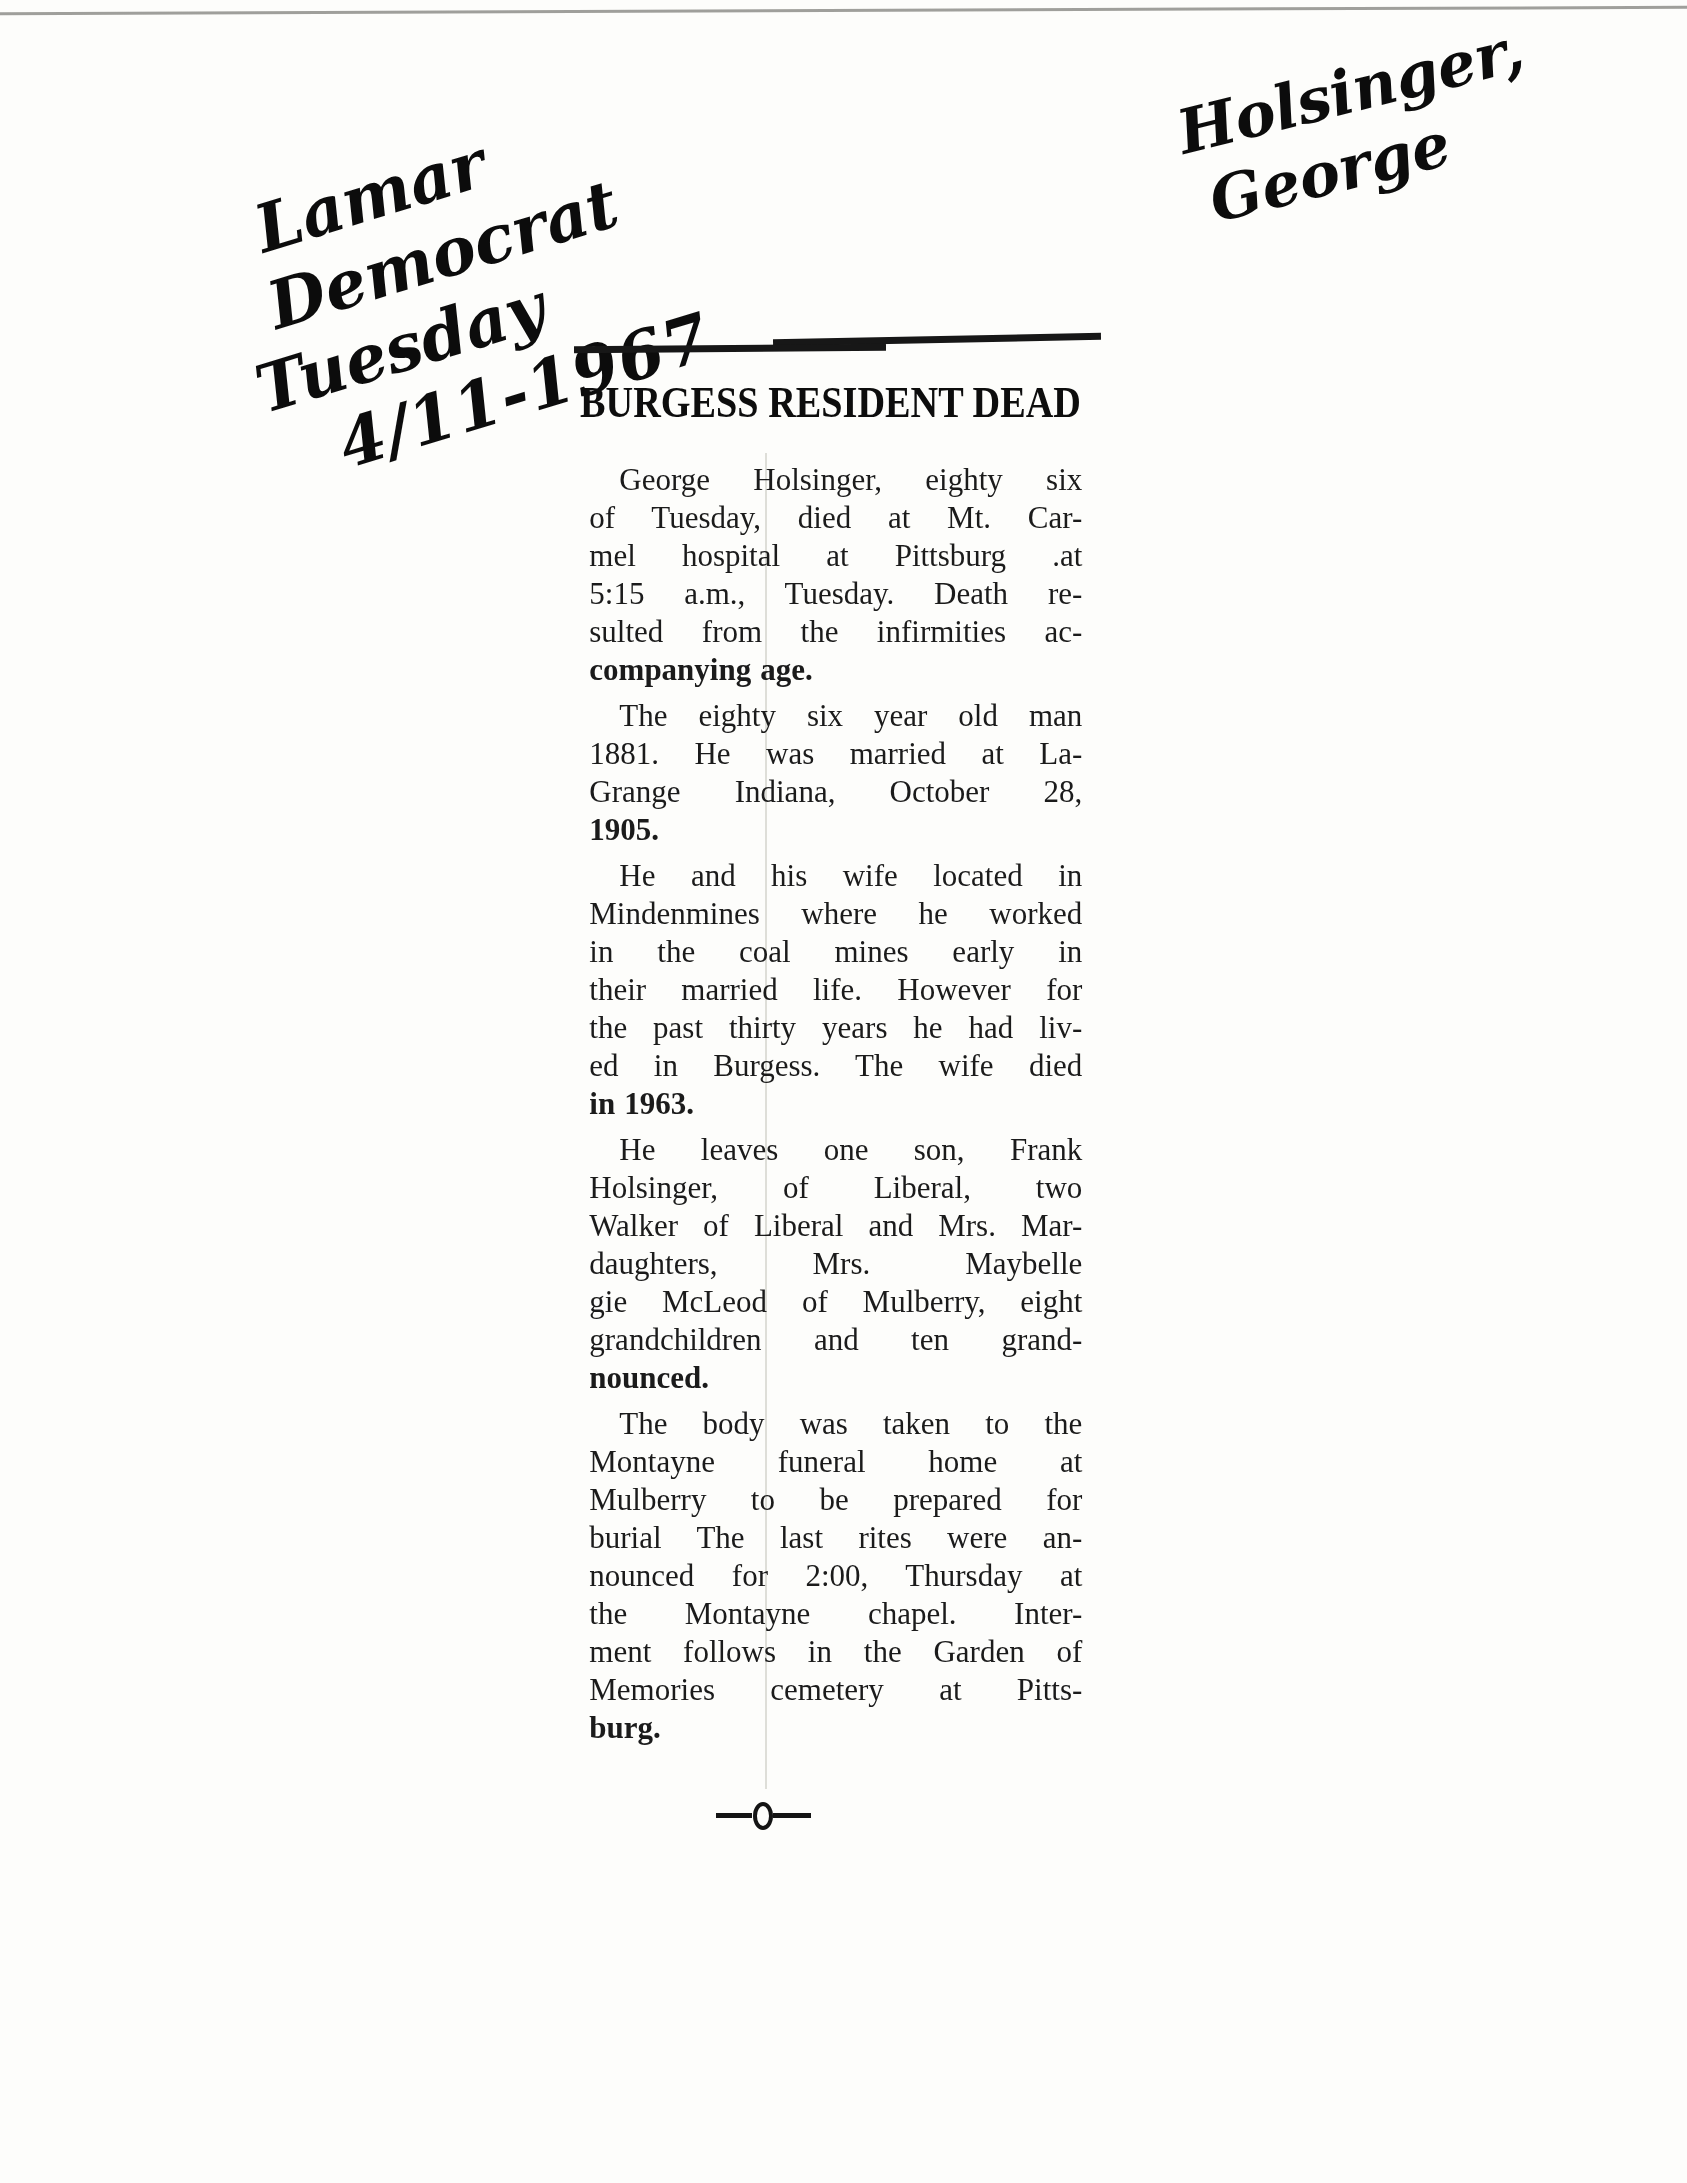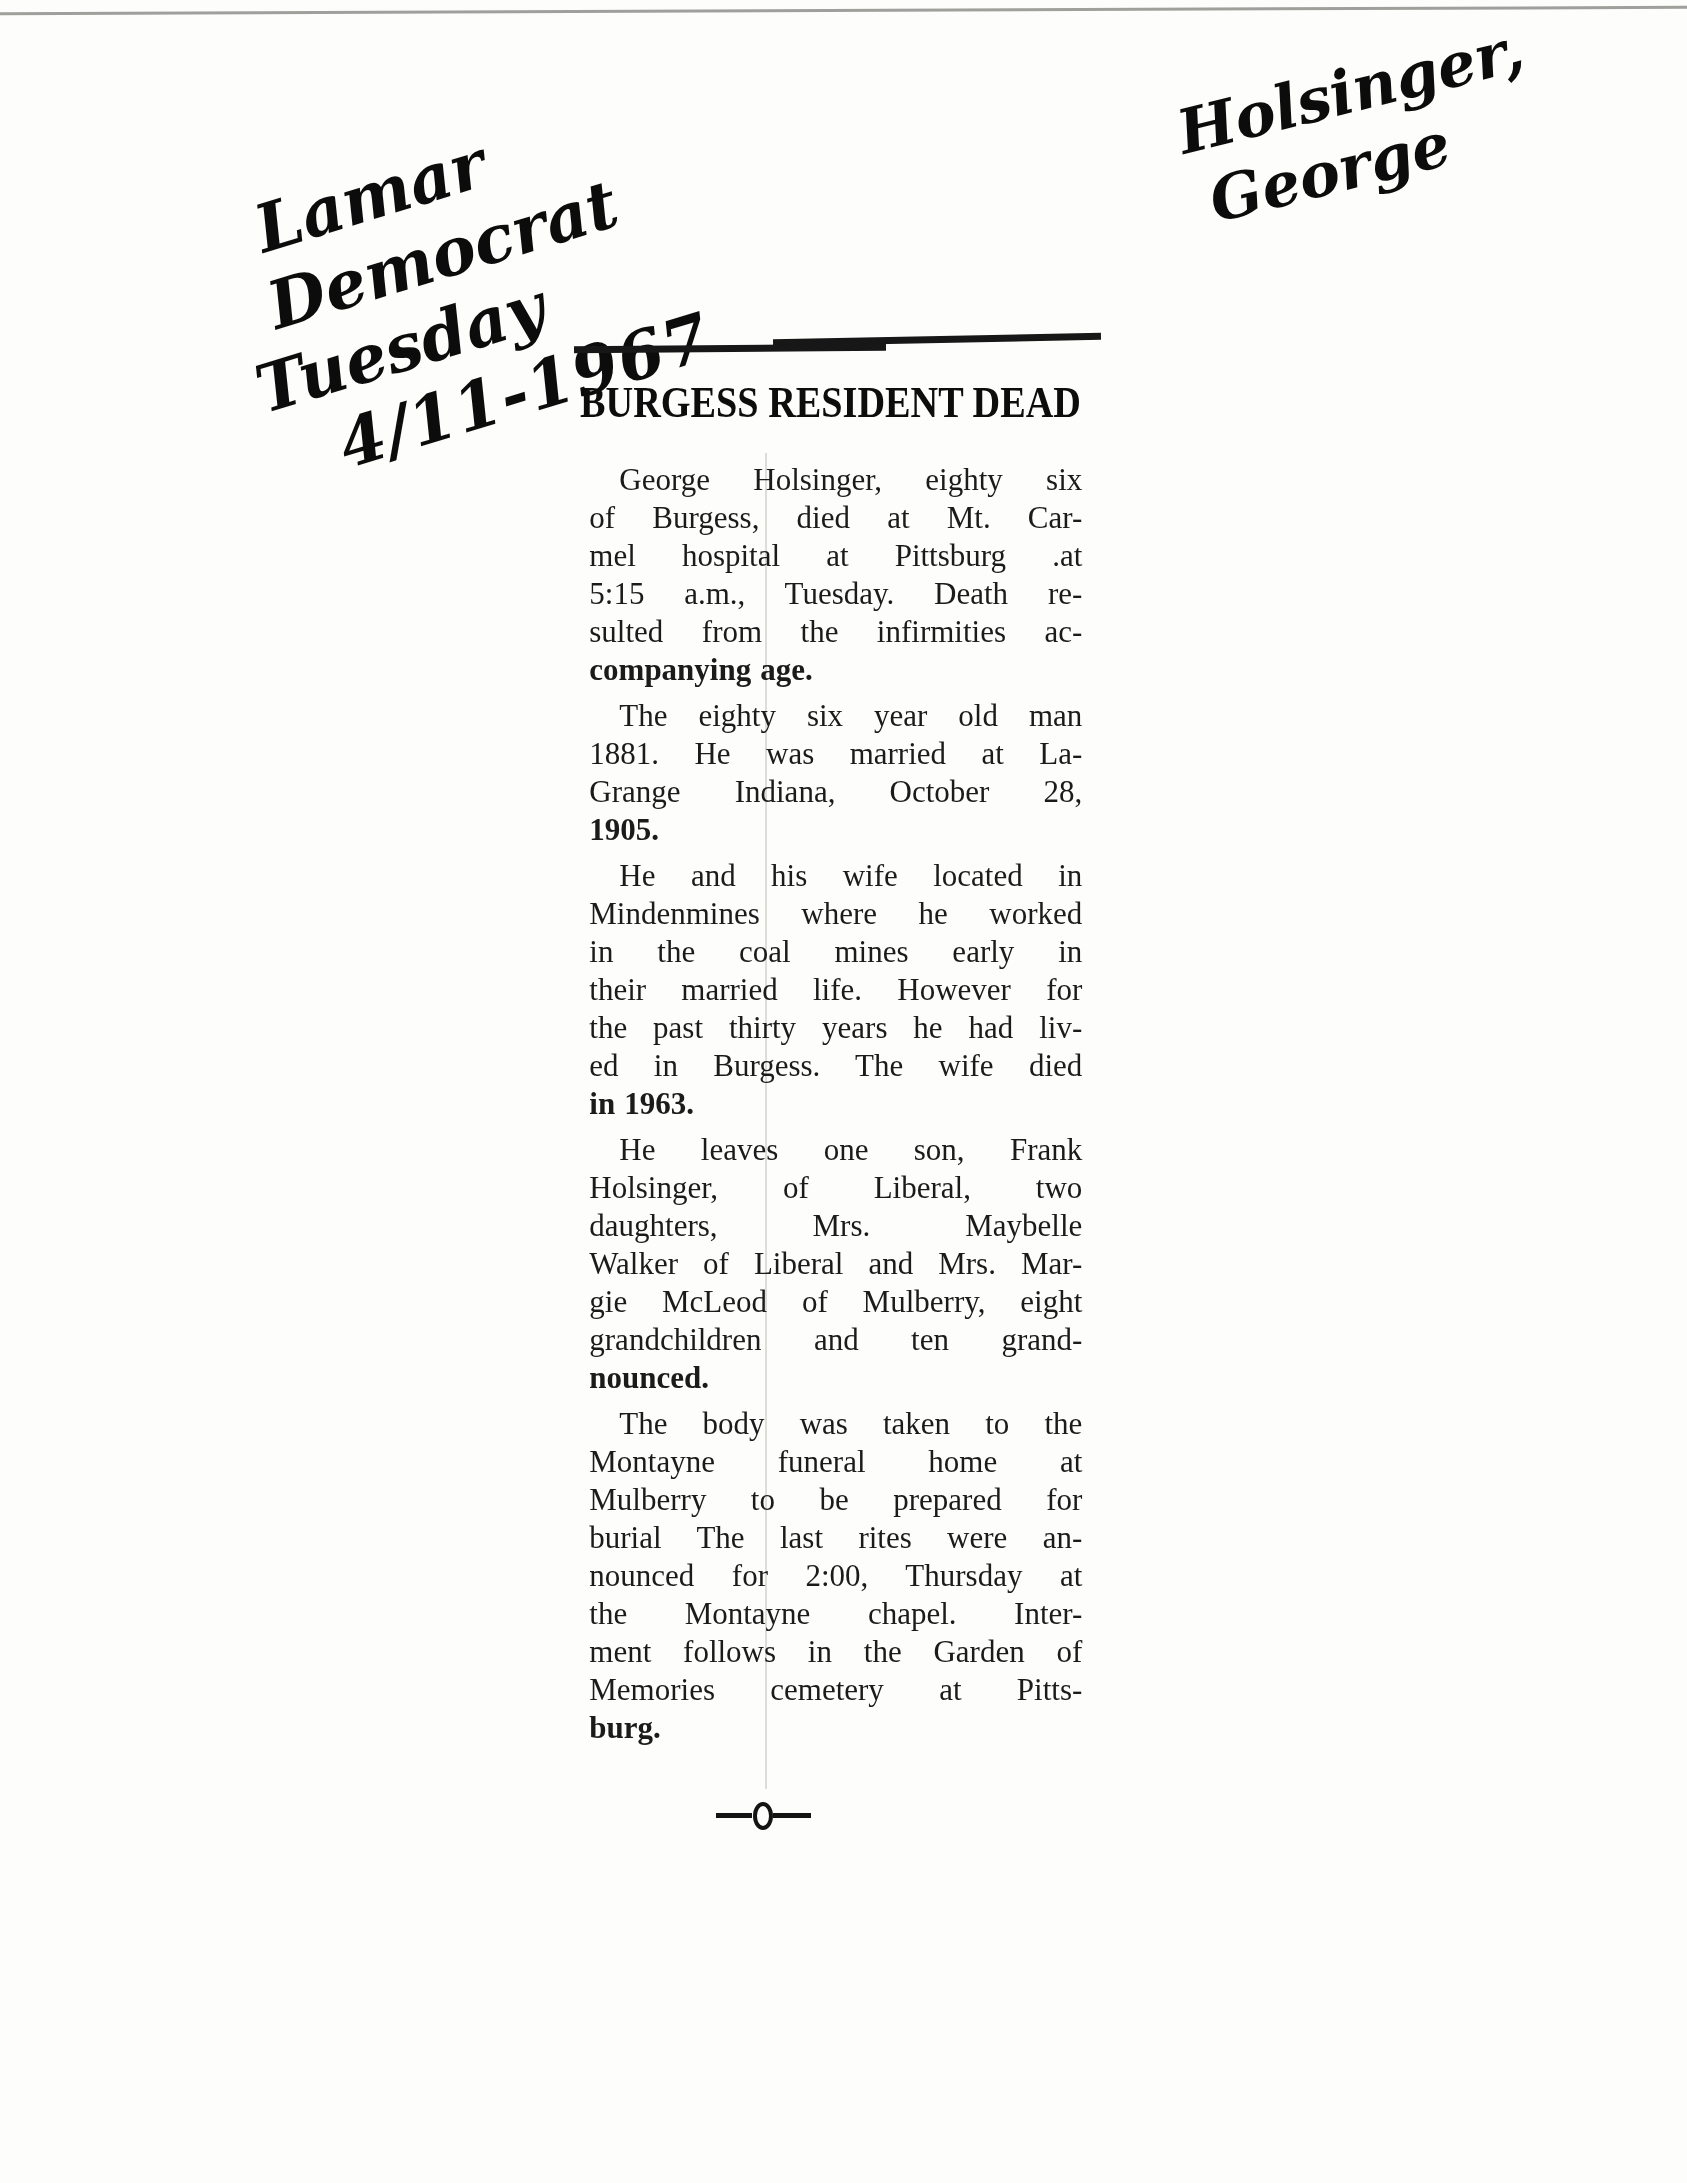--- a/index.html
+++ b/index.html
@@ -148,21 +148,21 @@
     <div class="rules">
       <div class="rule-a"></div>
       <div class="rule-b"></div>
     </div>
 
     <div class="headline">BURGESS RESIDENT DEAD</div>
 
     <div id="article-body">
         <div class="para">
           <div class="line first">George Holsinger, eighty six</div>
-          <div class="line">of Burgess, died at Mt. Car-</div>
+          <div class="line">of Tuesday, died at Mt. Car-</div>
           <div class="line">mel hospital at Pittsburg .at</div>
           <div class="line">5:15 a.m., Tuesday. Death re-</div>
           <div class="line">sulted from the infirmities ac-</div>
           <div class="line last">companying age.</div>
         </div>
         <div class="para">
           <div class="line first">The eighty six year old man</div>
           <div class="line">1881. He was married at La-</div>
           <div class="line">Grange Indiana, October 28,</div>
           <div class="line last">1905.</div>
@@ -172,22 +172,22 @@
           <div class="line">Mindenmines where he worked</div>
           <div class="line">in the coal mines early in</div>
           <div class="line">their married life. However for</div>
           <div class="line">the past thirty years he had liv-</div>
           <div class="line">ed in Burgess. The wife died</div>
           <div class="line last">in 1963.</div>
         </div>
         <div class="para">
           <div class="line first">He leaves one son, Frank</div>
           <div class="line">Holsinger, of Liberal, two</div>
+          <div class="line">Walker of Liberal and Mrs. Mar-</div>
           <div class="line">daughters, Mrs. Maybelle</div>
-          <div class="line">Walker of Liberal and Mrs. Mar-</div>
           <div class="line">gie McLeod of Mulberry, eight</div>
           <div class="line">grandchildren and ten grand-</div>
           <div class="line last">nounced.</div>
         </div>
         <div class="para">
           <div class="line first">The body was taken to the</div>
           <div class="line">Montayne funeral home at</div>
           <div class="line">Mulberry to be prepared for</div>
           <div class="line">burial The last rites were an-</div>
           <div class="line">nounced for 2:00, Thursday at</div>

